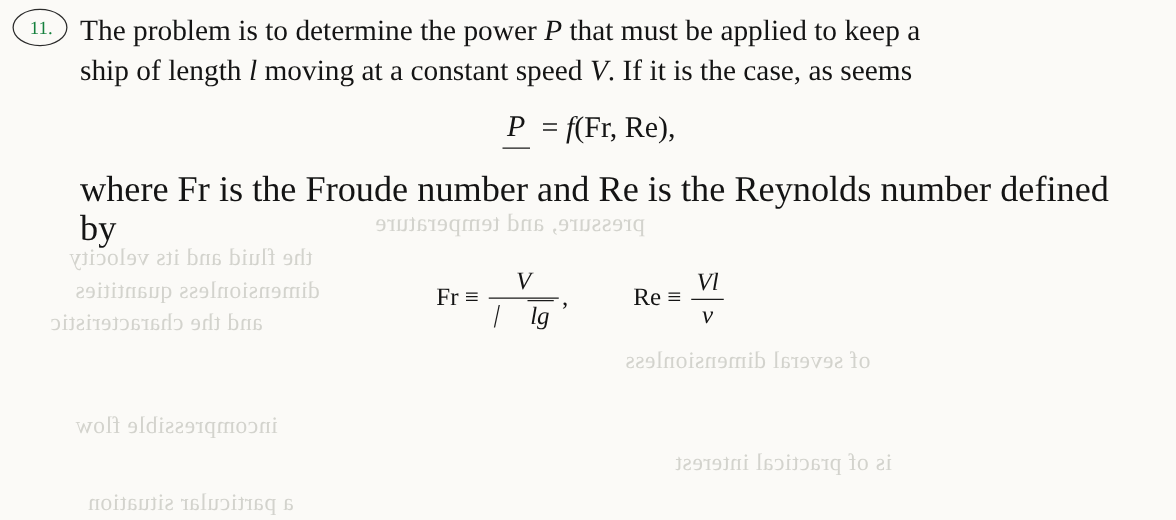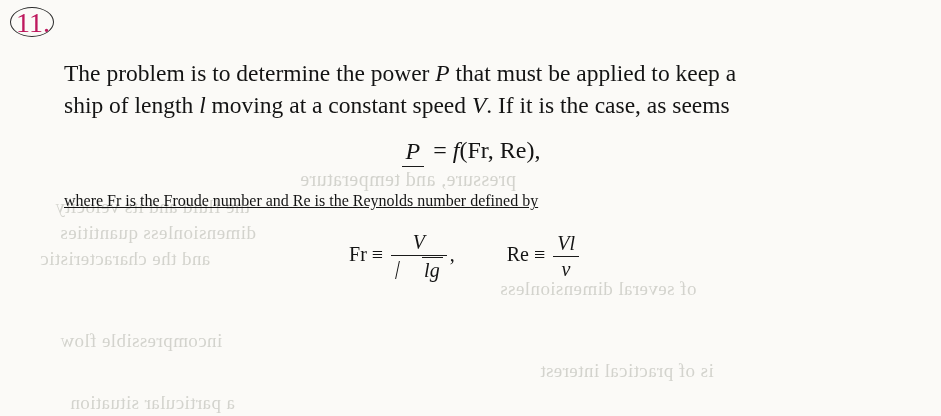--- a/index.html
+++ b/index.html
@@ -44,24 +44,24 @@
   .problem {
     position: relative;
     padding: 10px 22px 0 12px;
   }
   .qnum {
     position: absolute;
     left: 10px;
     top: 8px;
     width: 46px;
     height: 30px;
-    font-size: 28px;
+    font-size: 15px;
     line-height: 30px;
     text-align: center;
-    color: #be185d;
+    color: #15803d;
   }
   .qnum .circle {
     position: absolute;
     left: 0;
     top: -1px;
     width: 44px;
     height: 30px;
     border: 1.6px solid #2b2b2b;
     border-radius: 50%;
     box-sizing: border-box;
@@ -77,21 +77,21 @@
     text-align: justify;
     text-justify: inter-word;
     margin: 0;
     padding-left: 52px;
     padding-right: 10px;
   }
   .line {
     display: block;
     white-space: nowrap;
   }
-  .line.first { text-indent: 0; margin-top: 48px; }
+  .line.first { text-indent: 0; }
   .ital {
     font-style: italic;
   }
   .underline-hand {
     border-bottom: 1.3px solid #2f2f2f;
     padding-bottom: 1px;
   }
   .center-eq {
     text-align: center;
     font-size: 24px;
@@ -112,26 +112,25 @@
     display: block;
     padding: 0 4px 1px 4px;
     border-bottom: 1.3px solid #1a1a1a;
   }
   .frac .bot {
     display: block;
     padding: 1px 4px 0 4px;
   }
   .sup { font-size: 0.68em; vertical-align: super; }
   .where-line {
-    font-size: 16px;
+    font-size: 29px;
     line-height: 31.5px;
     margin: 0;
     padding-left: 52px;
     margin-top: 18px;
-    text-decoration: underline;
   }
   .eq2 {
     margin-top: 14px;
     font-size: 20px;
     text-align: center;
   }
   .eq2 .group { display: inline-block; vertical-align: middle; }
   .eq2 .gap { display: inline-block; width: 42px; }
   .sqrt {
     display: inline-block;

